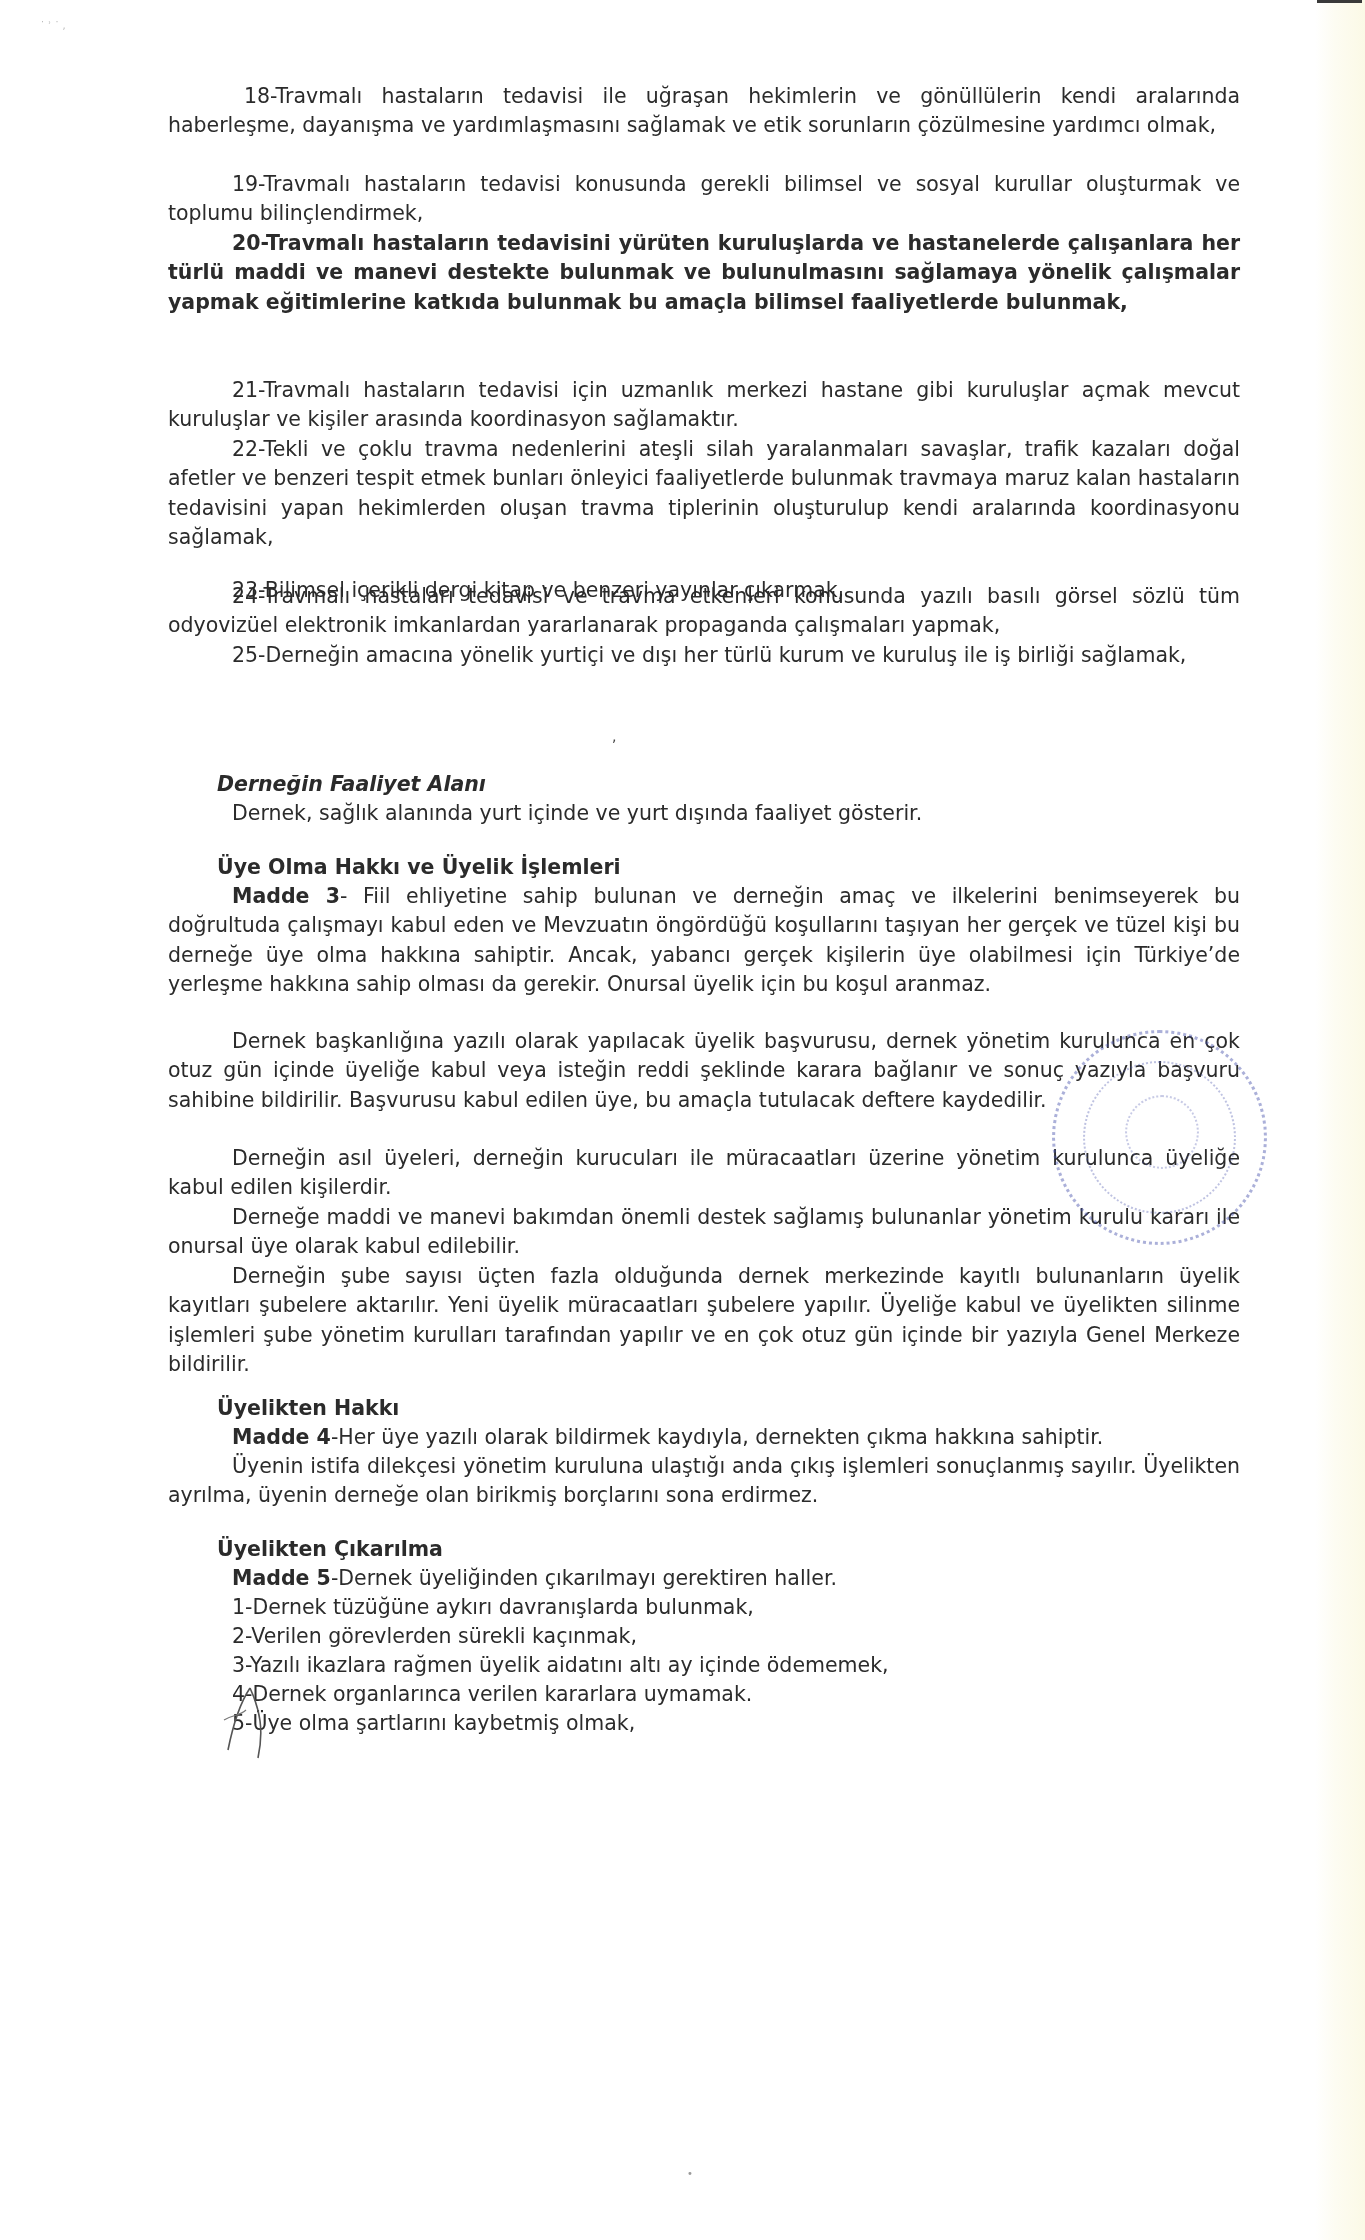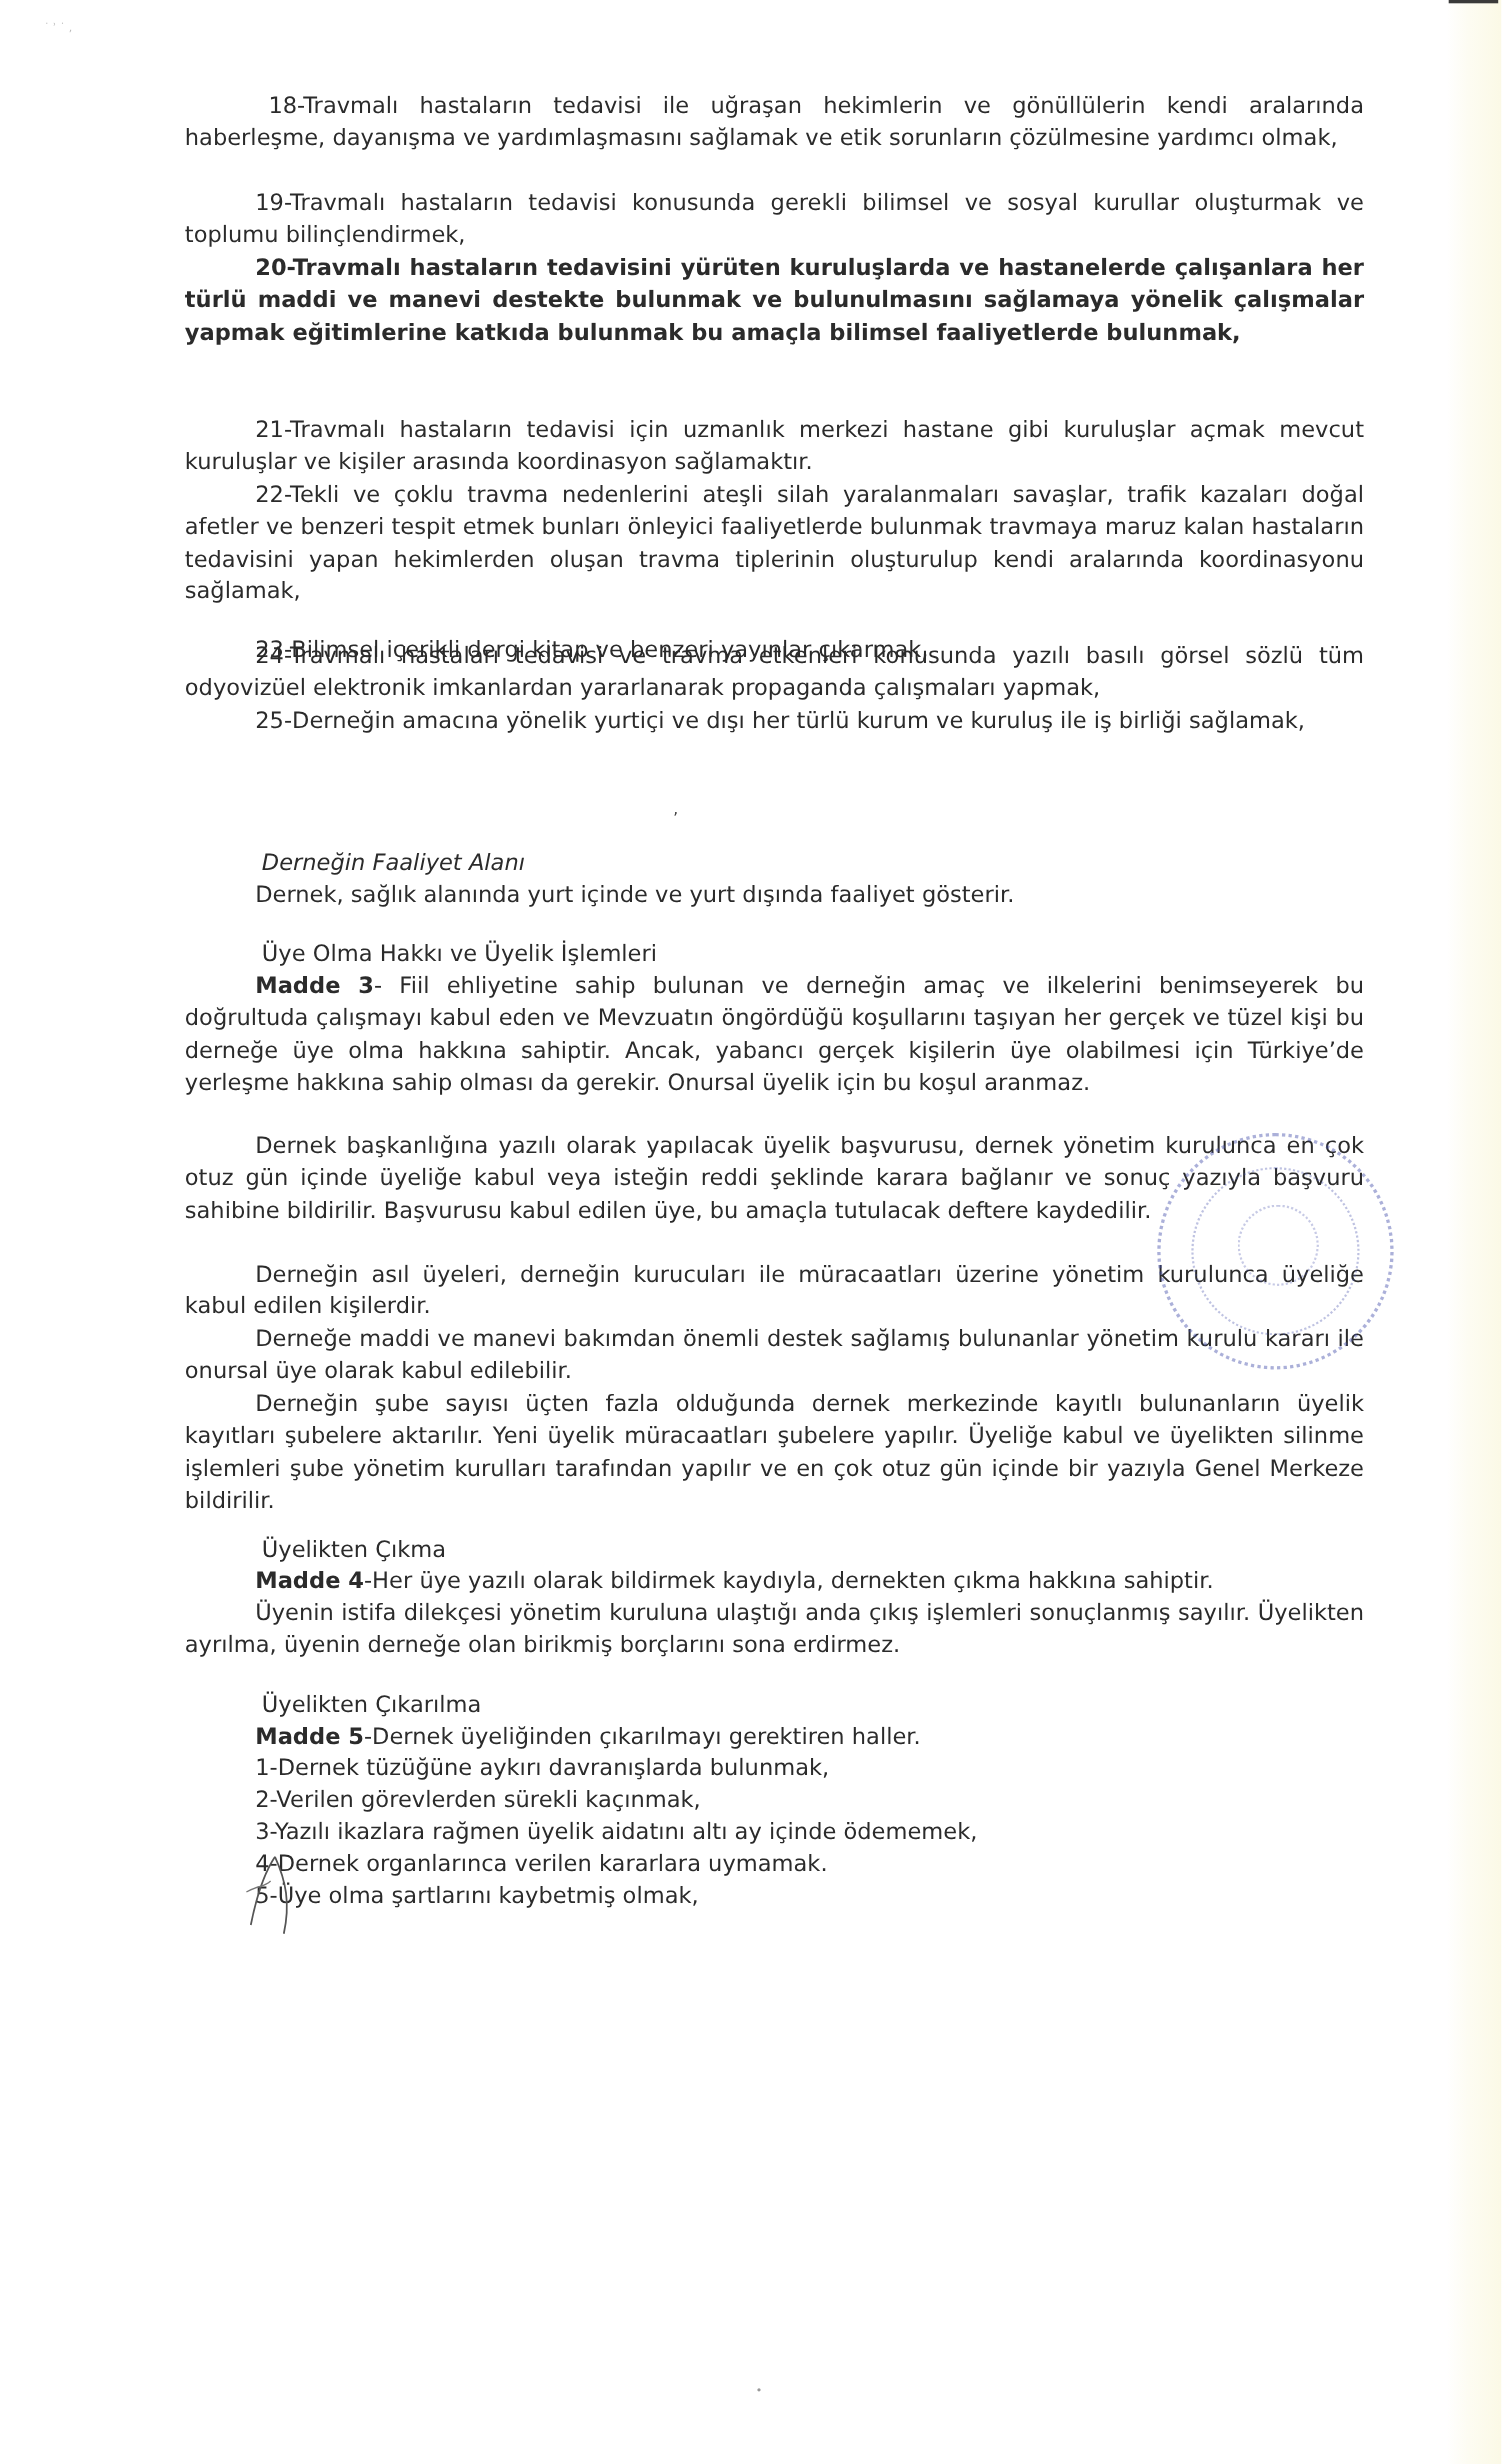--- a/index.html
+++ b/index.html
@@ -17,21 +17,21 @@
     position: absolute; top: 0; right: 3px; width: 45px; height: 3px; background: #3a3a3a;
   }
   .page {
     position: absolute; left: 168px; top: 0; width: 1072px;
     font-size: 20.5px; line-height: 29.3px;
   }
   .block { position: absolute; left: 0; width: 1072px; }
   .p { text-align: justify; text-align-last: left; margin: 0; }
   .p.indent { text-indent: 64px; }
   .p.indent-deep { text-indent: 76px; }
-  .h { position: absolute; left: 70px; font-weight: normal; margin: 0; }
+  .h { position: absolute; left: 49px; font-weight: bold; margin: 0; }
   .h.italic { font-style: italic; }
   .line { position: absolute; left: 64px; margin: 0; white-space: nowrap; }
   .bold { font-weight: bold; }
   .stamp {
     position: absolute; left: 1052px; top: 1030px; width: 215px; height: 215px;
     border-radius: 50%;
     border: 3px dotted rgba(70, 80, 170, 0.45);
     box-sizing: border-box;
   }
   .stamp::before {
@@ -96,21 +96,21 @@
   <div class="block" style="top:1144px;">
     <p class="p indent">Derneğin asıl üyeleri, derneğin kurucuları ile müracaatları üzerine yönetim kurulunca üyeliğe kabul edilen kişilerdir.</p>
   </div>
   <div class="block" style="top:1203px;">
     <p class="p indent">Derneğe maddi ve manevi bakımdan önemli destek sağlamış bulunanlar yönetim kurulu kararı ile onursal üye olarak kabul edilebilir.</p>
   </div>
   <div class="block" style="top:1262px;">
     <p class="p indent">Derneğin şube sayısı üçten fazla olduğunda dernek merkezinde kayıtlı bulunanların üyelik kayıtları şubelere aktarılır. Yeni üyelik müracaatları şubelere yapılır. Üyeliğe kabul ve üyelikten silinme işlemleri şube yönetim kurulları tarafından yapılır ve en çok otuz gün içinde bir yazıyla Genel Merkeze bildirilir.</p>
   </div>
 
-  <p class="h" style="top:1394px;">Üyelikten Çıkma</p>
+  <p class="h" style="top:1394px;">Üyelikten Hakkı</p>
   <div class="block" style="top:1423px;">
     <p class="p indent"><span class="bold">Madde 4</span><span>-Her üye yazılı olarak bildirmek kaydıyla, dernekten çıkma hakkına sahiptir.</span></p>
   </div>
   <div class="block" style="top:1452px;">
     <p class="p indent">Üyenin istifa dilekçesi yönetim kuruluna ulaştığı anda çıkış işlemleri sonuçlanmış sayılır. Üyelikten ayrılma, üyenin derneğe olan birikmiş borçlarını sona erdirmez.</p>
   </div>
 
   <p class="h" style="top:1535px;text-align:center;">Üyelikten Çıkarılma</p>
   <p class="line" style="top:1564px;"><span class="bold">Madde 5</span><span>-Dernek üyeliğinden çıkarılmayı gerektiren haller.</span></p>
   <p class="line" style="top:1593px;">1-Dernek tüzüğüne aykırı davranışlarda bulunmak,</p>

